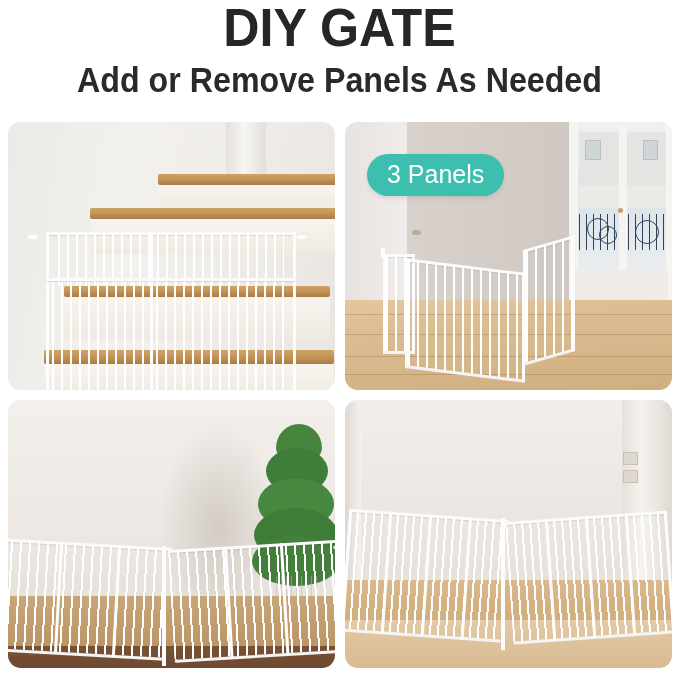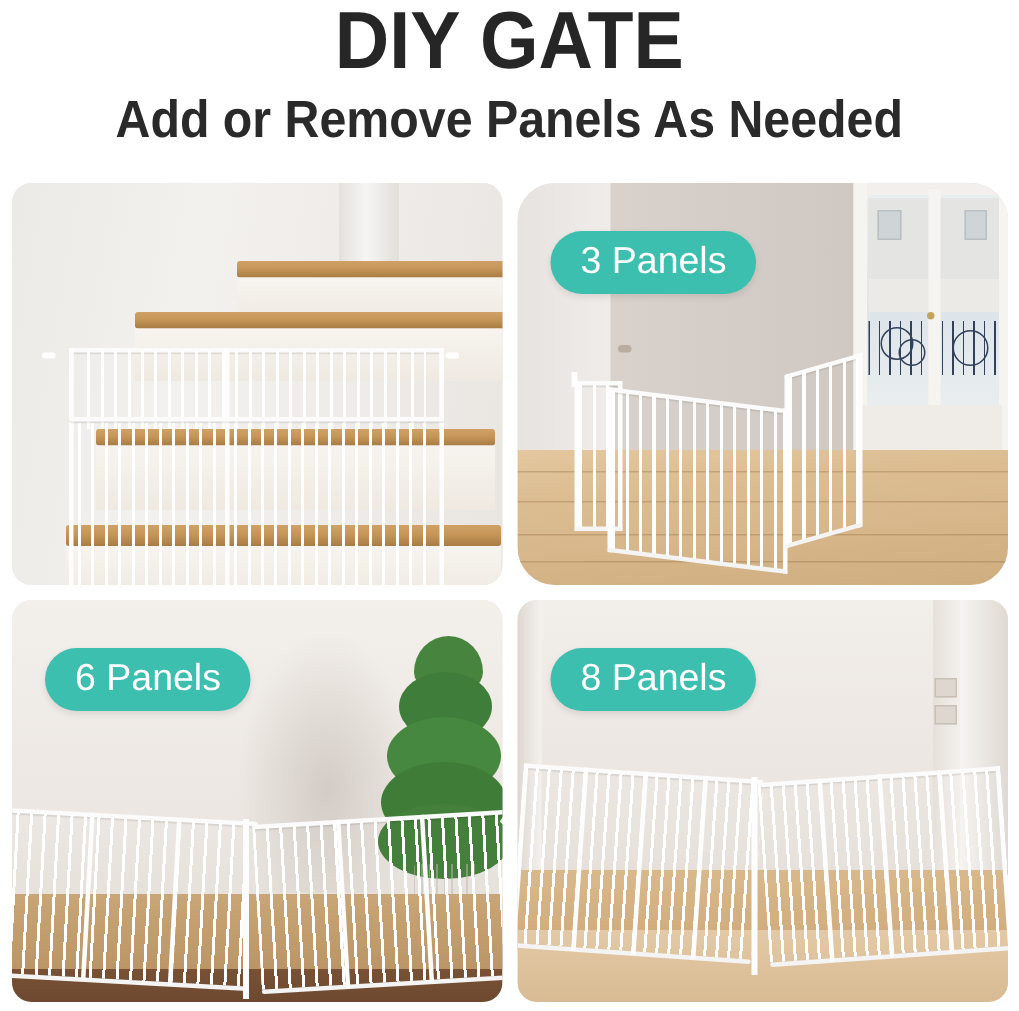--- a/index.html
+++ b/index.html
@@ -19,21 +19,21 @@
   .subtitle{
     position:absolute;left:0;top:60px;width:679px;text-align:center;
     font-size:35px;font-weight:bold;color:#2a2a2a;line-height:40px;
     transform:scaleX(.92);transform-origin:center top;
   }
 
   
   .grid{position:absolute;left:8px;top:122px;width:664px;height:560px;}
   .cell{position:absolute;width:327px;height:268px;border-radius:13px;overflow:hidden;background:#efeae6;}
   .cell.c0{left:0;top:0;}
-  .cell.c1{left:337px;top:0;border-radius:25px;}
+  .cell.c1{left:337px;top:0;}
   .cell.c2{left:0;top:278px;}
   .cell.c3{left:337px;top:278px;}
   .scene{position:absolute;inset:0;overflow:hidden;}
 
   
   .badge{
     position:absolute;left:22px;top:32px;z-index:40;
     background:#3cbfae;color:#ffffff;border-radius:22px;
     padding:6px 20px 8px 20px;font-size:25px;line-height:28px;font-weight:normal;
     box-shadow:0 2px 5px rgba(0,0,0,.10);white-space:nowrap;
@@ -243,21 +243,20 @@
         <div style="position:absolute;left:160px;top:150px;width:178px;height:118px;z-index:20;transform:rotate(-3.4deg);transform-origin:left top;">
           <div class="railtop" style="left:0;right:0;top:0;"></div>
           <div class="bars" style="left:0;right:0;top:2px;height:108px;"></div>
           <div class="railbot" style="left:0;right:0;top:110px;"></div>
           <div class="post" style="left:56px;top:0;height:112px;"></div>
           <div class="post" style="left:112px;top:0;height:112px;"></div>
 
         </div>
         <div class="post" style="left:154px;top:146px;width:4px;height:120px;z-index:21;"></div>
       </div>
-      <div class="badge">6 Panels</div>
     </div>
 
     <div class="cell c3">
       <div class="scene">
         <div class="s4-wall"></div>
         <div class="s4-jambL"></div>
         <div class="s4-door"></div>
         <div class="s4-jambR"></div>
         <div class="s4-switch" style="right:34px;top:52px;"></div>
         <div class="s4-switch" style="right:34px;top:70px;"></div>
@@ -280,17 +279,16 @@
           <div class="bars" style="left:0;right:0;top:2px;height:118px;
                background-image:repeating-linear-gradient(to right,#ffffff 0px,#ffffff 2px,rgba(255,255,255,0) 2px,rgba(255,255,255,0) 8px);"></div>
           <div class="railbot" style="left:0;right:0;top:120px;"></div>
           <div class="post" style="left:40px;top:0;height:122px;"></div>
           <div class="post" style="left:80px;top:0;height:122px;"></div>
           <div class="post" style="left:120px;top:0;height:122px;"></div>
           <div class="post" style="right:0;top:0;height:122px;"></div>
         </div>
         <div class="post" style="left:156px;top:118px;width:4px;height:132px;z-index:21;"></div>
       </div>
-      <div class="badge">8 Panels</div>
     </div>
 
   </div>
 </div>
 
 </body></html>

